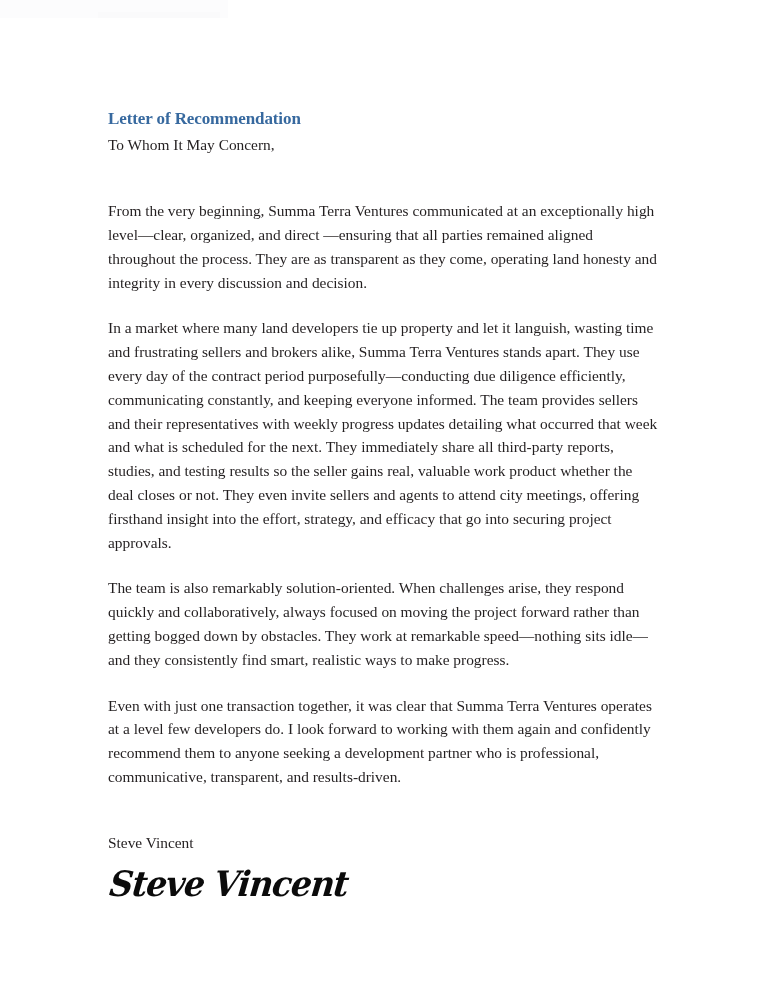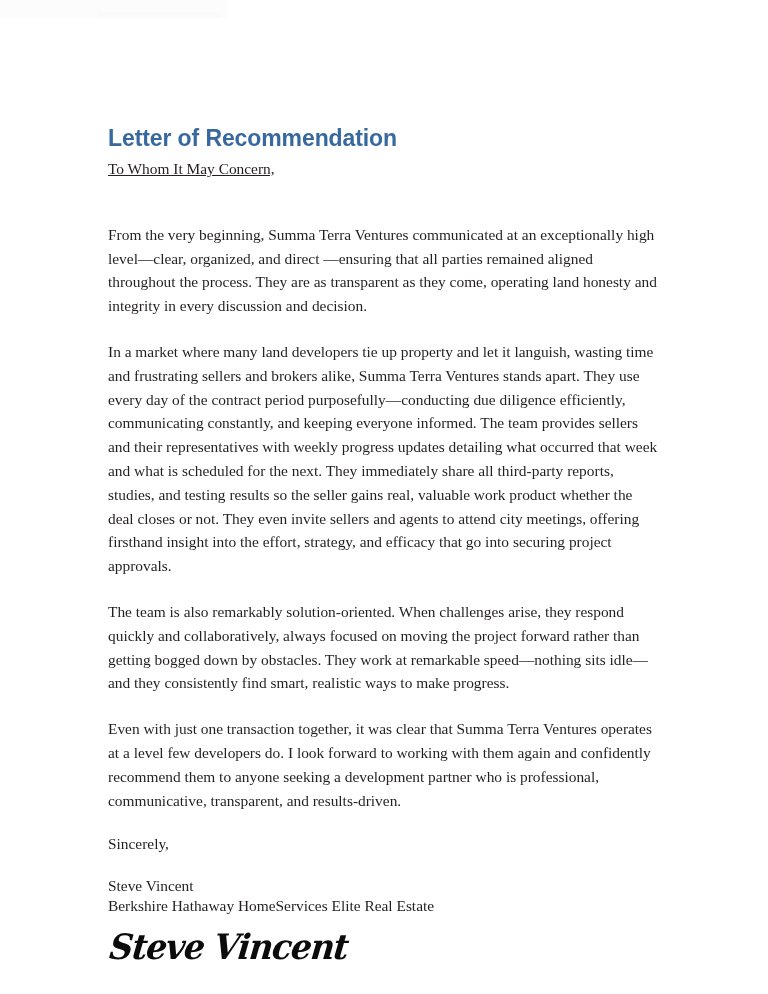--- a/index.html
+++ b/index.html
@@ -42,35 +42,34 @@
   }
 
   .content {
     position: absolute;
     left: 108px;
     top: 108px;
     width: 552px;
   }
 
   .doc-title {
-    font-family: Liberation Sans, sans-serif;
-    font-size: 23px;
+    font-family: Liberation Serif, serif;
+    font-size: 17px;
     font-weight: bold;
     color: #37699f;
     letter-spacing: -0.1px;
-    margin: 16px 0 6px 0;
+    margin: 0 0 6px 0;
     line-height: 1.25;
   }
 
   .salutation {
     font-size: 15.4px;
     color: #231f20;
     line-height: 1.30;
     margin: 0;
-    text-decoration: underline;
   }
 
   p.body-para {
     font-size: 15.4px;
     color: #231f20;
     line-height: 1.545;
     margin: 0;
     text-align: left;
   }
 
@@ -132,26 +131,24 @@
     <div class="gap-para"></div>
     <p class="body-para">In a market where many land developers tie up property and let it languish, wasting time and frustrating sellers and brokers alike, Summa Terra Ventures stands apart. They use every day of the contract period purposefully—conducting due diligence efficiently, communicating constantly, and keeping everyone informed. The team provides sellers and their representatives with weekly progress updates detailing what occurred that week and what is scheduled for the next. They immediately share all third-party reports, studies, and testing results so the seller gains real, valuable work product whether the deal closes or not. They even invite sellers and agents to attend city meetings, offering firsthand insight into the effort, strategy, and efficacy that go into securing project approvals.</p>
 
     <div class="gap-para"></div>
     <p class="body-para">The team is also remarkably solution-oriented. When challenges arise, they respond quickly and collaboratively, always focused on moving the project forward rather than getting bogged down by obstacles. They work at remarkable speed—nothing sits idle—and they consistently find smart, realistic ways to make progress.</p>
 
     <div class="gap-para"></div>
     <p class="body-para">Even with just one transaction together, it was clear that Summa Terra Ventures operates at a level few developers do. I look forward to working with them again and confidently recommend them to anyone seeking a development partner who is professional, communicative, transparent, and results-driven.</p>
 
     <div class="gap-para"></div>
-    <p class="closing">Sincerely,</p>
 
     <div class="gap-para"></div>
     <div class="signer-block">
       <div>Steve Vincent</div>
-      <div>Berkshire Hathaway HomeServices Elite Real Estate</div>
     </div>
 
     <div class="signature">
       <span class="signature-text">Steve Vincent</span>
     </div>
 
   </div>
 </div>
 
 </body></html>

